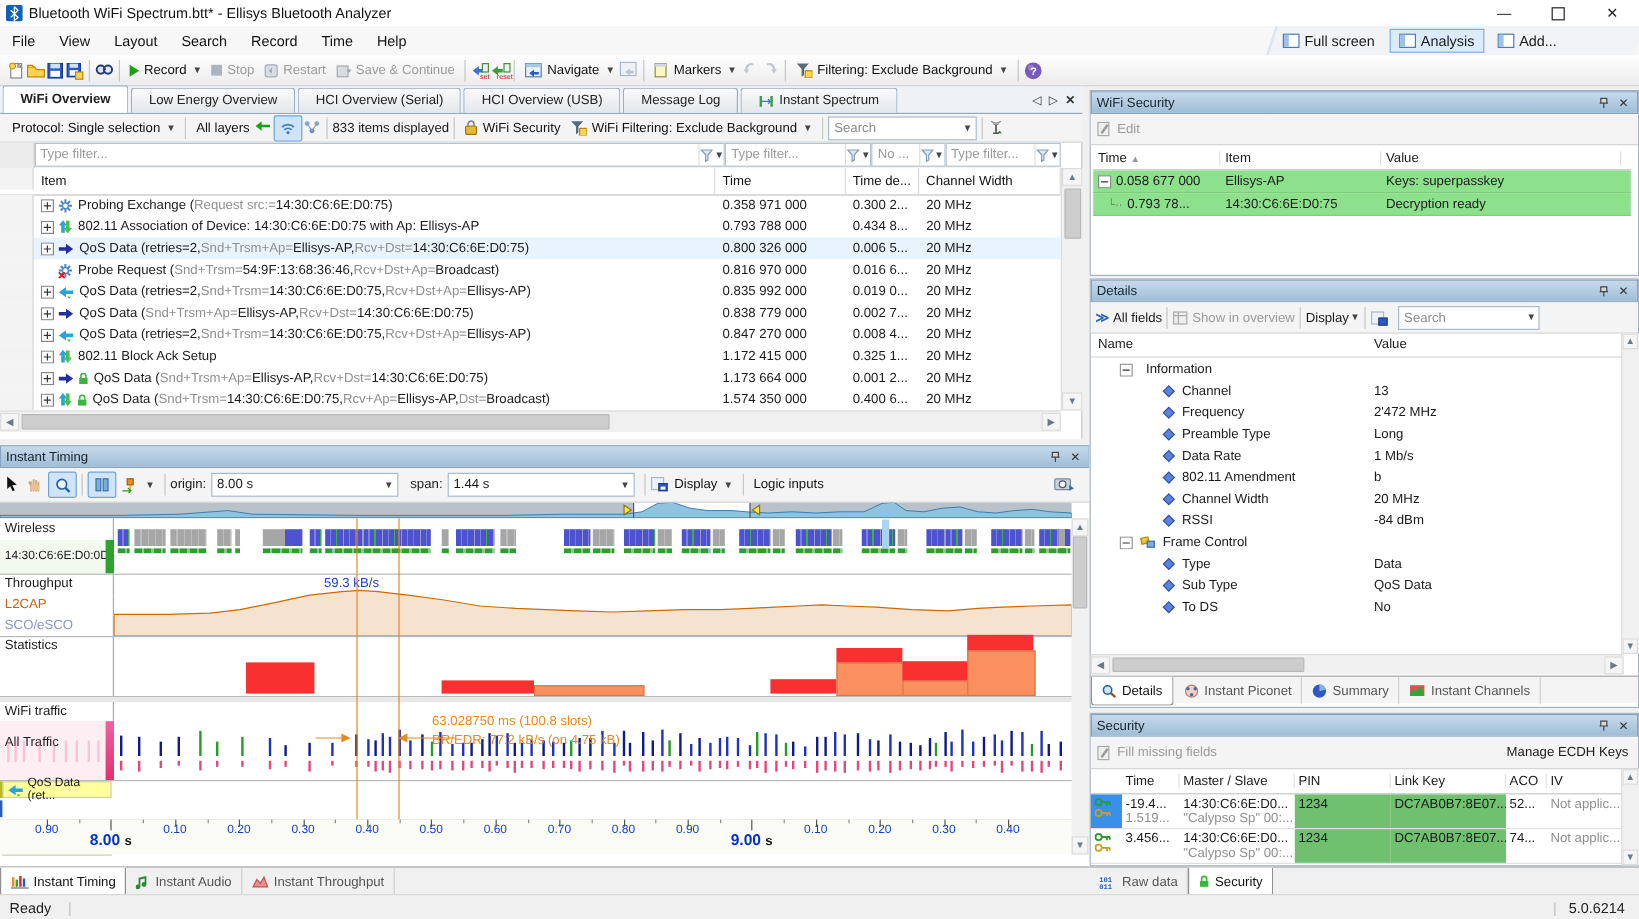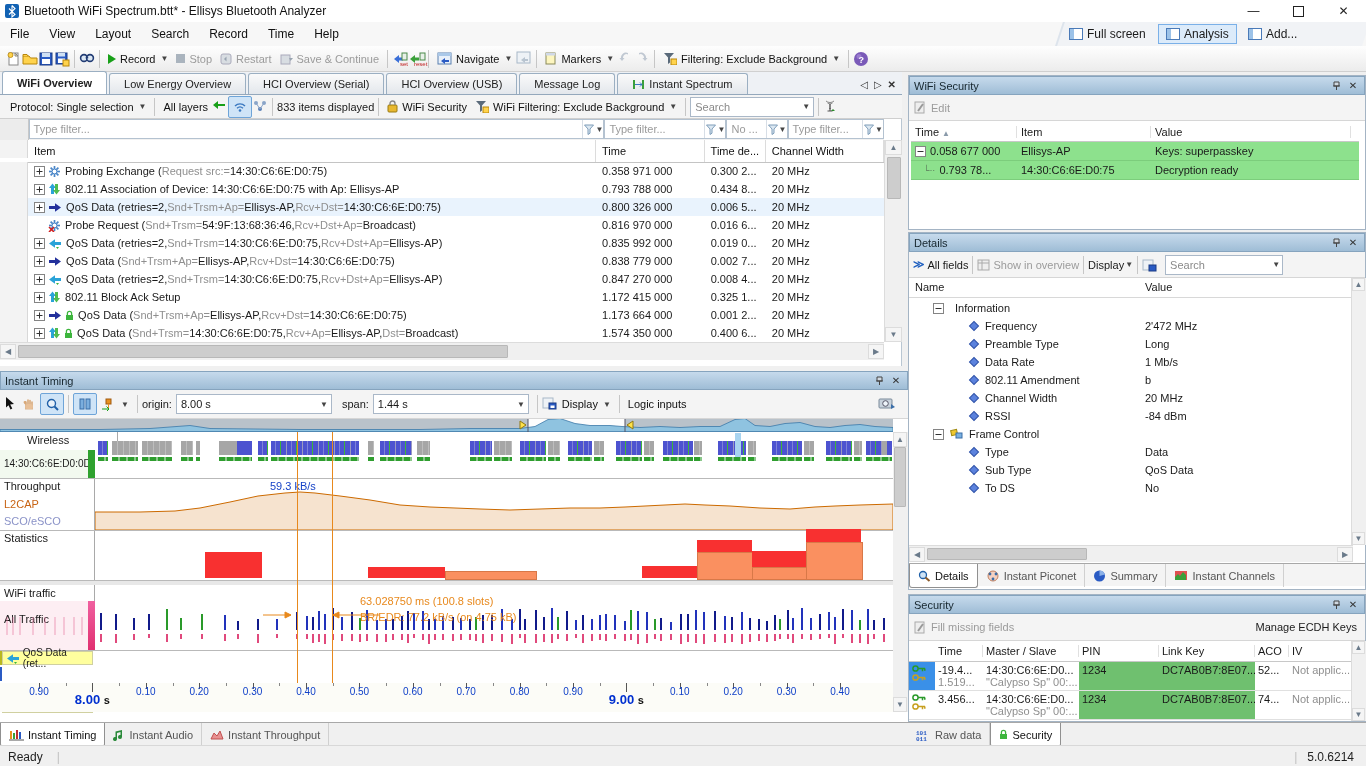--- a/index.html
+++ b/index.html
@@ -773,21 +773,21 @@
           <svg width="893" height="13">
             <rect x="528" y="0" width="97" height="13" fill="#fdfdfd"></rect>
             <path d="M0,12.5 L0,10.5 L100,10.5 L150,9.5 L190,6.5 L210,9.5 L300,10.5 L420,10.5 L470,9.5 L520,9.5 L535,7.5 L548,0.5 L560,-0.5 L575,4.5 L590,6.5 L610,6.5 L622,7.5 L640,8.5 L660,7.5 L680,8.5 L700,7.5 L720,7.5 L735,0.5 L745,-0.5 L755,6.5 L770,7.5 L785,4.5 L800,3.5 L815,7.5 L830,8.5 L845,6.5 L860,5.5 L875,7.5 L893,8.5 L893,12.5 Z" fill="#8fc3e0" stroke="#3b79a8" stroke-width="0.8"></path>
             <rect x="527.5" y="0" width="1" height="13" fill="#556"></rect>
             <rect x="624.5" y="0" width="1" height="13" fill="#556"></rect>
             <path d="M520,2 l6,4 -6,4 z" fill="#ffe24a" stroke="#907810"></path>
             <path d="M633,2 l-6,4 6,4 z" fill="#ffe24a" stroke="#907810"></path>
           </svg>
         </div>
         <div class="abs" style="left: 95px; top: 14px; width: 798px; height: 251px; background: rgb(255, 255, 255);"></div>
-        <div class="abs" style="left: 0px; top: 14px; width: 95px; height: 18px; background: rgb(255, 255, 255); border-right: 1px solid rgb(169, 169, 169); box-sizing: border-box; margin-left: 23px;">
+        <div class="abs" style="left: 0px; top: 14px; width: 95px; height: 18px; background: rgb(255, 255, 255); border-right: 1px solid rgb(169, 169, 169); box-sizing: border-box;">
           <span style="position: absolute; left: 4px; top: 2px;">Wireless</span>
         </div>
         <div class="abs" style="left: 0px; top: 32px; width: 95px; height: 28px; background: rgb(242, 249, 239); border-right: 1px solid rgb(169, 169, 169); box-sizing: border-box;">
           <span style="position: absolute; left: 4px; top: 8px; font-size: 10px;">14:30:C6:6E:D0:0D</span>
           <div class="abs" style="left: 88px; top: 0px; width: 7px; height: 28px; background: rgb(47, 161, 47);"></div>
         </div>
         <div class="abs" style="left: 0px; top: 60px; width: 95px; height: 18px; background: rgb(255, 255, 255); border-right: 1px solid rgb(169, 169, 169); box-sizing: border-box;">
           <span style="position: absolute; left: 4px; top: 2px;">Throughput</span>
         </div>
         <div class="abs" style="left: 0px; top: 78px; width: 95px; height: 17px; background: rgb(255, 255, 255); border-right: 1px solid rgb(169, 169, 169); box-sizing: border-box;">
@@ -1267,20 +1267,31 @@
             </div>
             <div class="tval"></div>
           </div>
           <div class="treerow">
             <div class="tname" style="width: 228px; padding-left: 42px; box-sizing: border-box;">
               <span style="width:17px;display:inline-block;"></span>
               <svg width="12" height="12">
                 <rect x="2.8" y="2.8" width="6.4" height="6.4" transform="rotate(45 6 6)" fill="#5b82dd" stroke="#2c50a8"></rect>
               </svg>
               <span style="width:5px;display:inline-block;"></span>
+              <span class="lbl">Channel</span>
+            </div>
+            <div class="tval">13</div>
+          </div>
+          <div class="treerow">
+            <div class="tname" style="width: 228px; padding-left: 42px; box-sizing: border-box;">
+              <span style="width:17px;display:inline-block;"></span>
+              <svg width="12" height="12">
+                <rect x="2.8" y="2.8" width="6.4" height="6.4" transform="rotate(45 6 6)" fill="#5b82dd" stroke="#2c50a8"></rect>
+              </svg>
+              <span style="width:5px;display:inline-block;"></span>
               <span class="lbl">Frequency</span>
             </div>
             <div class="tval">2'472 MHz</div>
           </div>
           <div class="treerow">
             <div class="tname" style="width: 228px; padding-left: 42px; box-sizing: border-box;">
               <span style="width:17px;display:inline-block;"></span>
               <svg width="12" height="12">
                 <rect x="2.8" y="2.8" width="6.4" height="6.4" transform="rotate(45 6 6)" fill="#5b82dd" stroke="#2c50a8"></rect>
               </svg>

